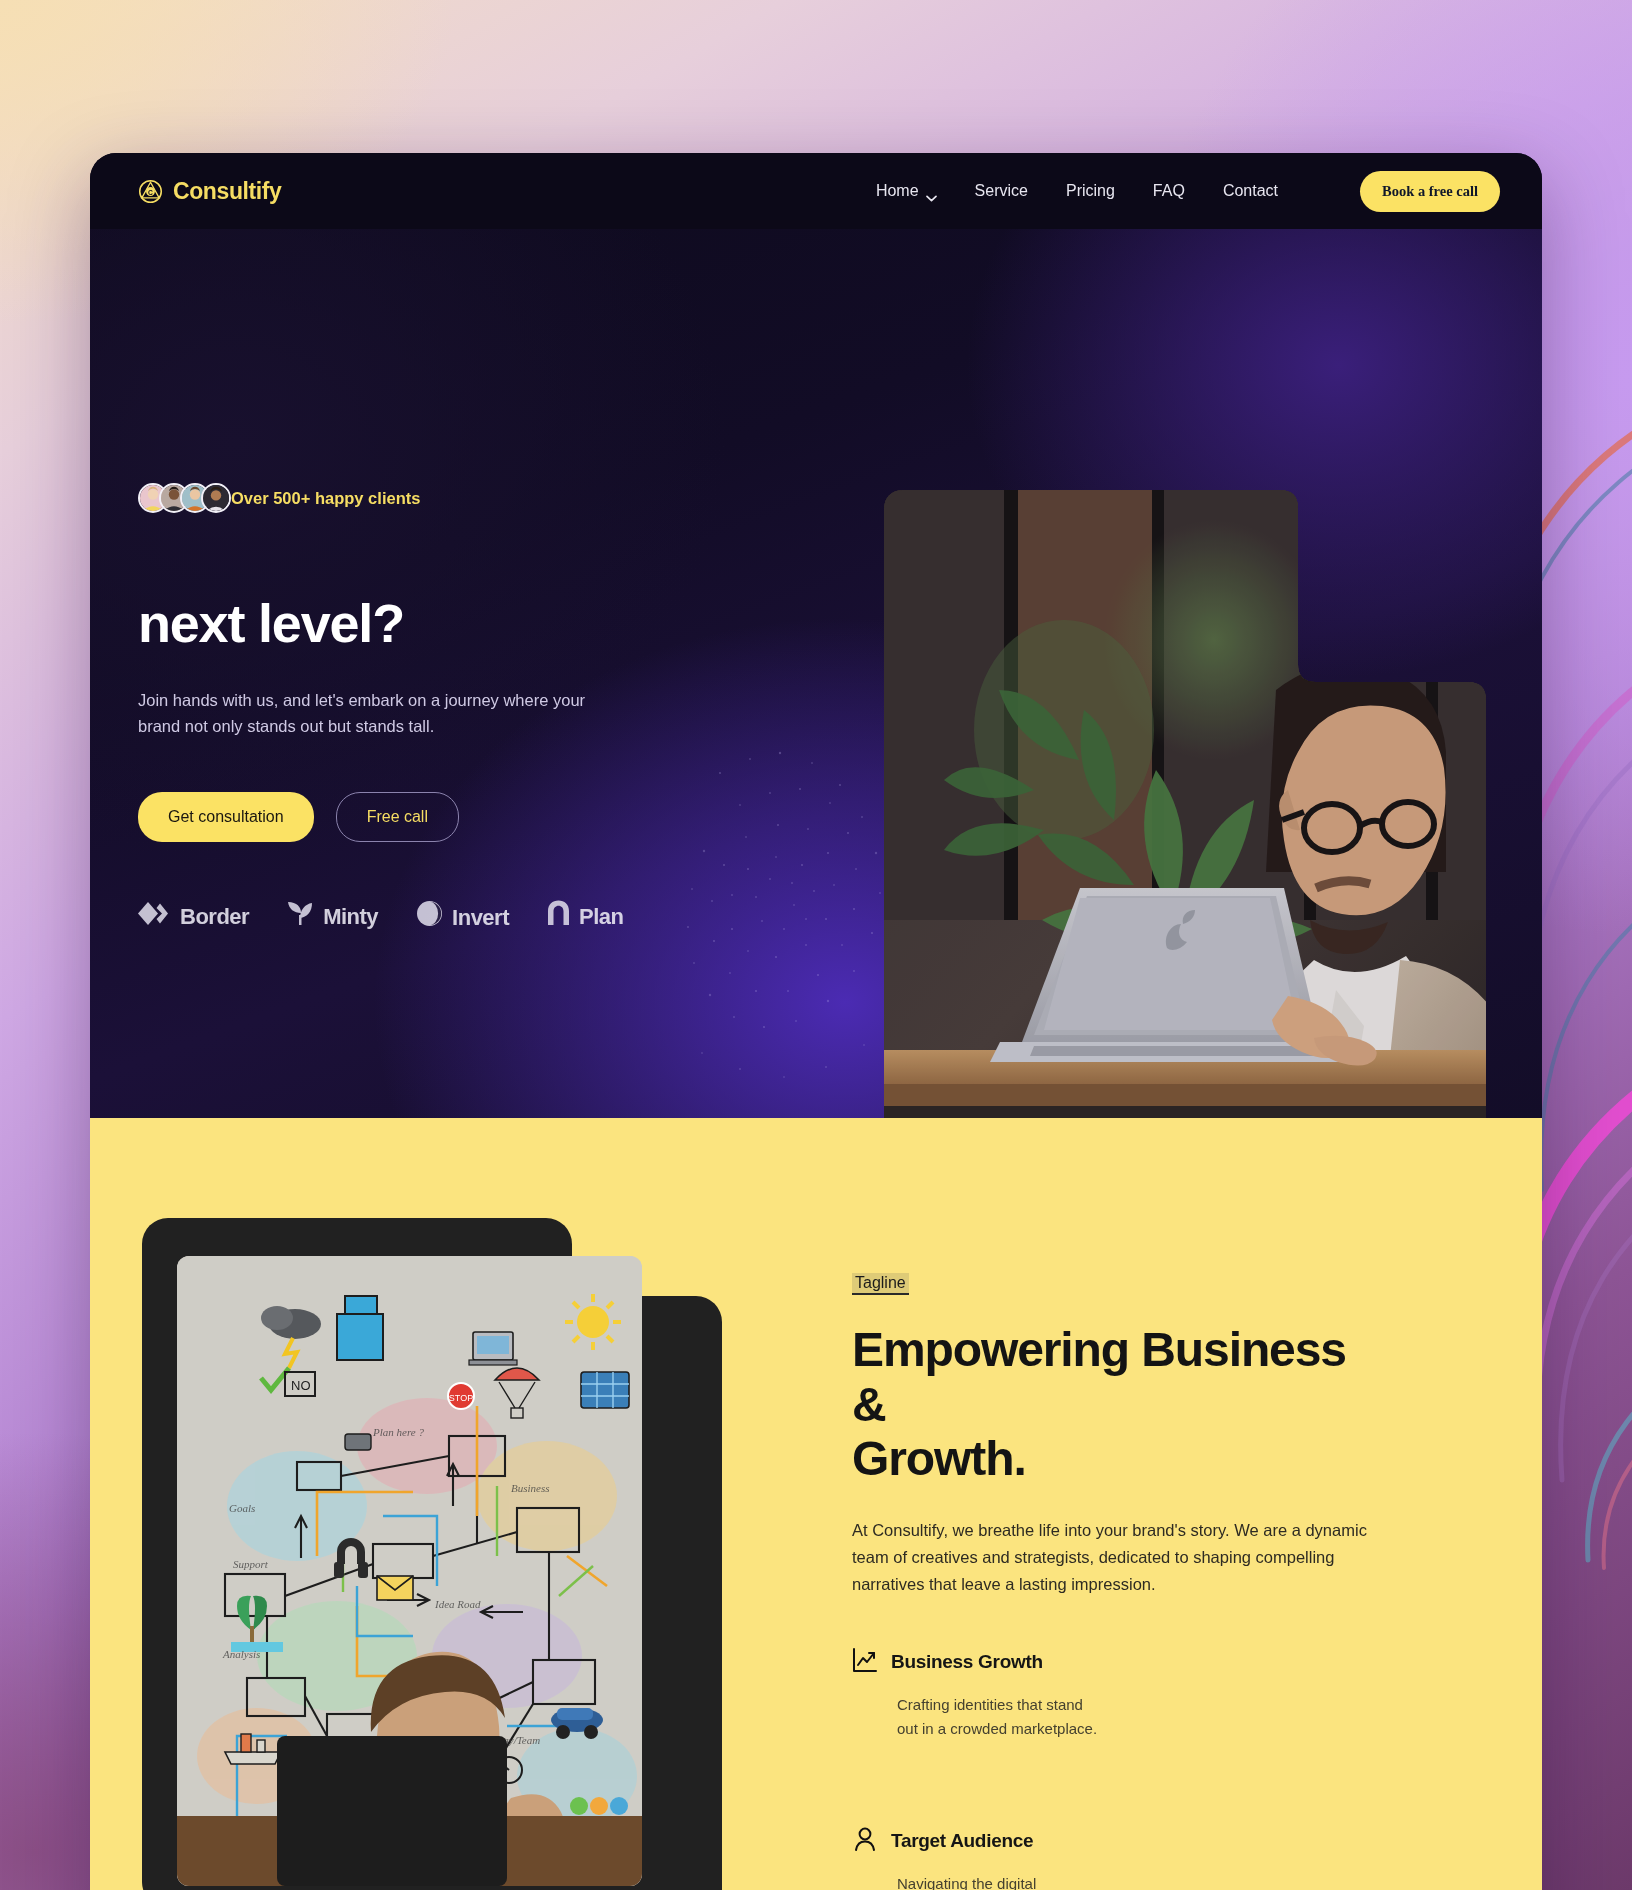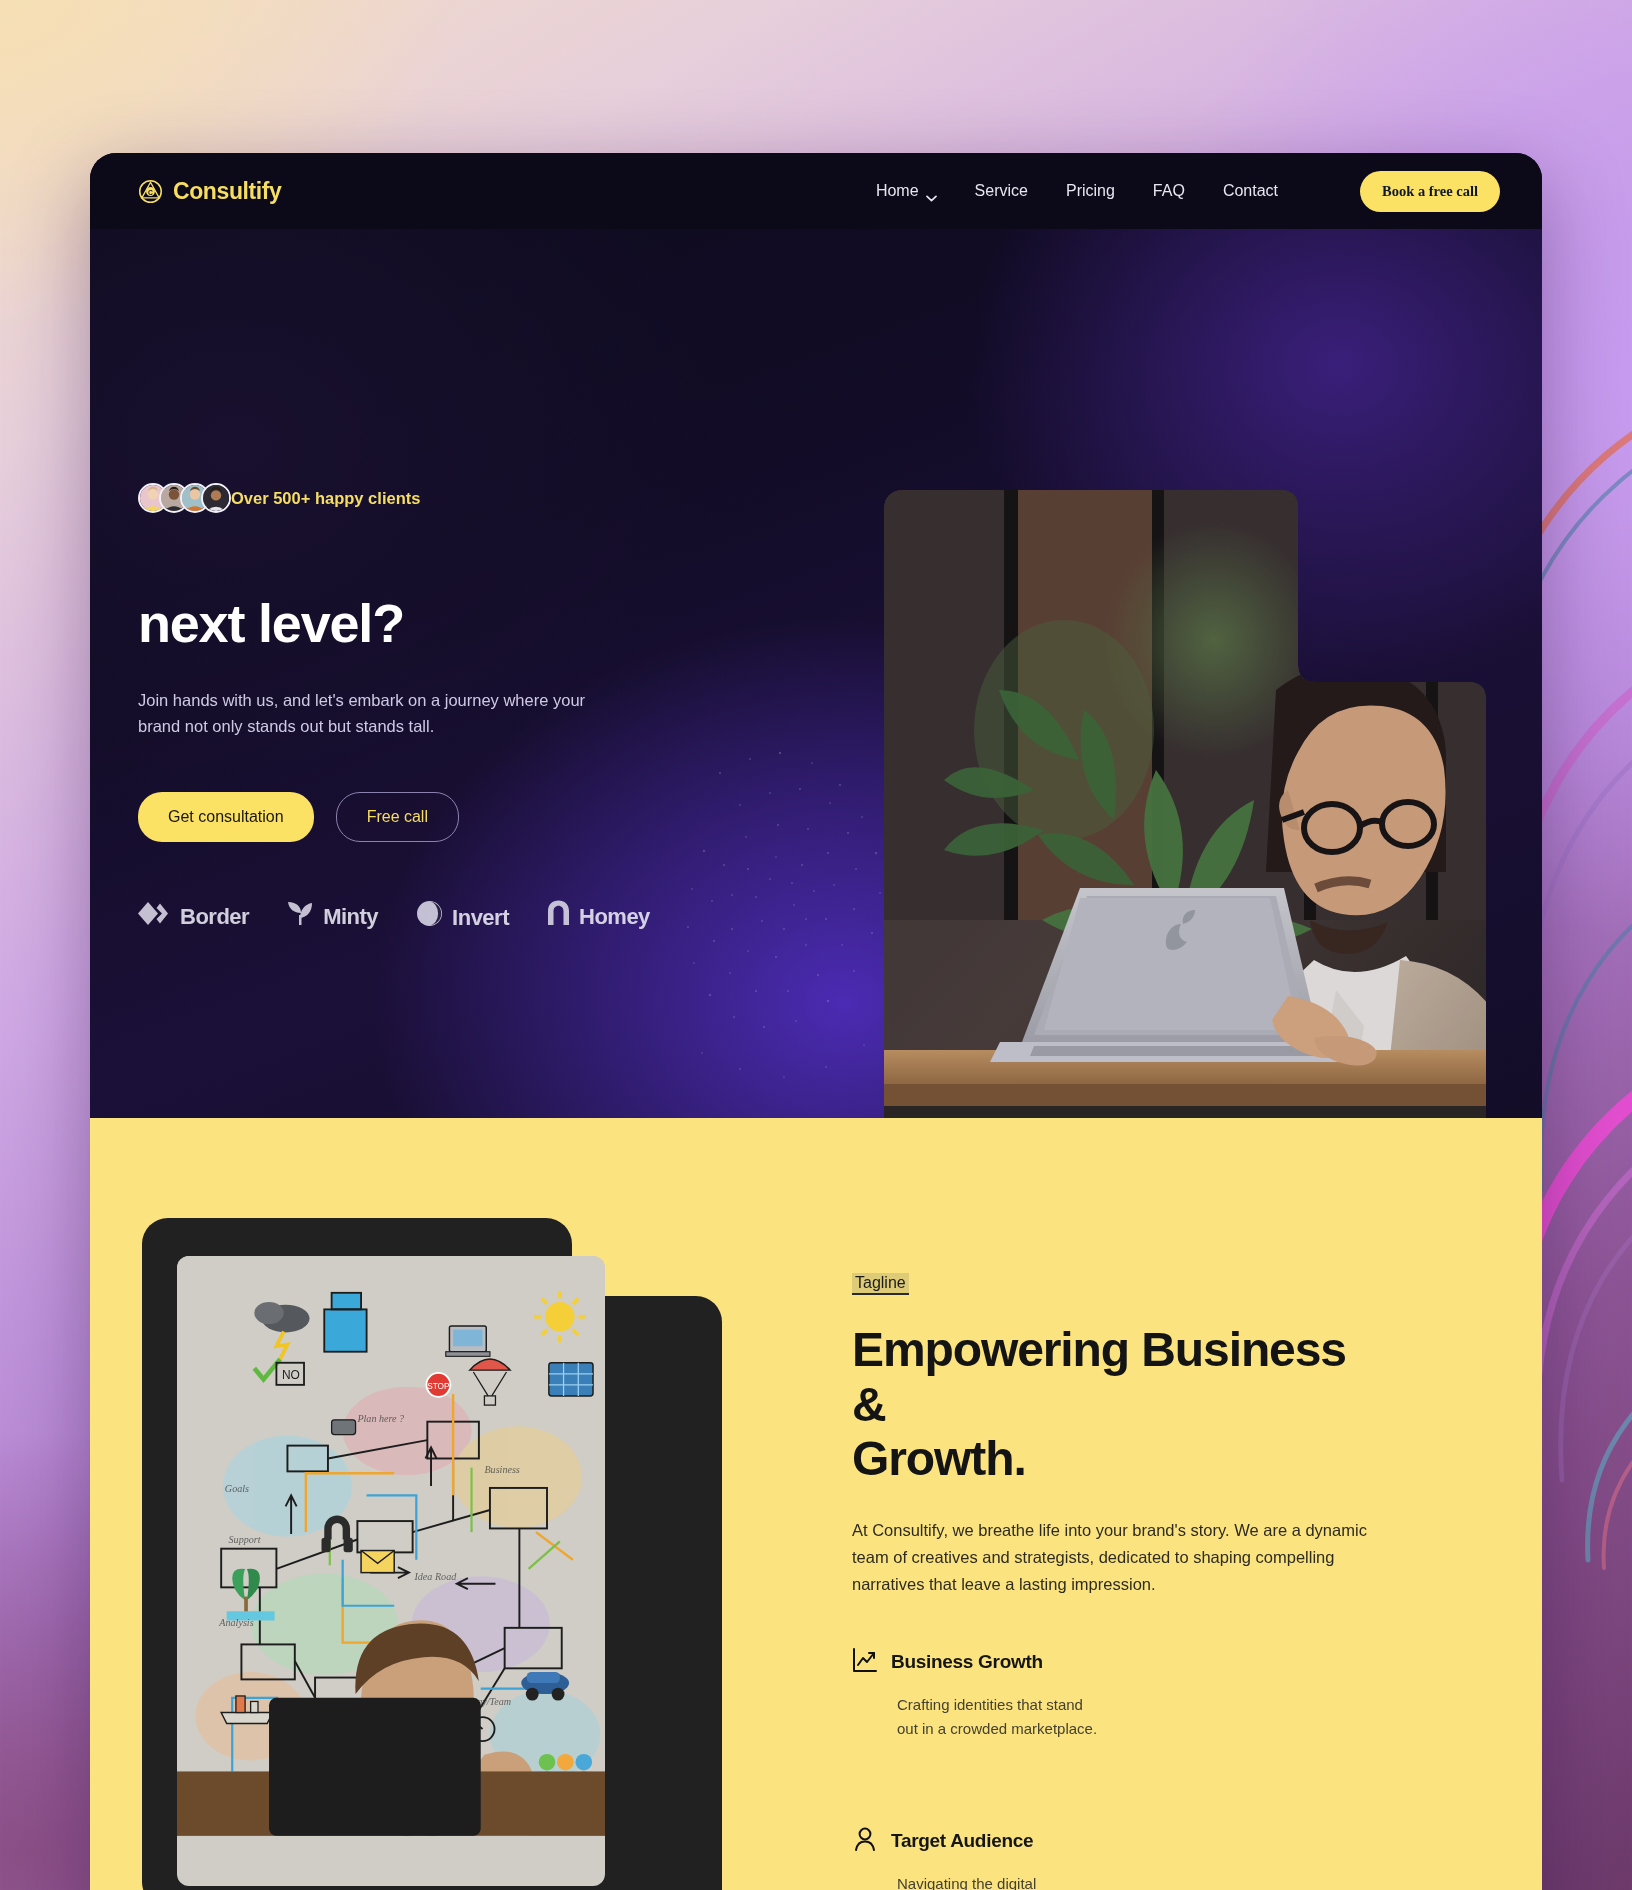--- a/index.html
+++ b/index.html
@@ -105,21 +105,21 @@
   .tablet-wrap { position:absolute; left:52px; top:100px; width:575px; height:760px; }
   .tablet-back {
     position:absolute; left:0; top:0; width:430px; height:690px;
     background:#212121; border-radius:26px;
   }
   .tablet-back2 {
     position:absolute; left:150px; top:78px; width:430px; height:690px;
     background:#212121; border-radius:26px;
   }
   .tablet-screen {
-    position:absolute; left:35px; top:38px; width:428px; height:630px;
+    position:absolute; left:35px; top:38px; width:465px; height:630px;
     border-radius:12px; overflow:hidden; background:#cfcdc6;
   }
   .doodle { position:absolute; inset:0; }
 
   .about-right { position:absolute; left:762px; top:155px; width:600px; }
   .tagline {
     display:inline-block; font-size:16px; color:#1b1b1b;
     background:rgba(120,115,90,.22); padding:1px 3px;
     border-bottom:2px solid #2a2a2a;
   }
@@ -339,21 +339,21 @@
             </svg>
           </span>
           <span class="brand-name">Invert</span>
         </div>
         <div class="brand">
           <span>
             <svg width="23" height="26" viewBox="0 0 23 26" fill="#dcd9e8">
               <path d="M1 25 L1 11 C1 4.5 5.6 0.5 11.5 0.5 C17.4 0.5 22 4.5 22 11 L22 25 L16.5 25 L16.5 11.5 C16.5 8 14.3 5.8 11.5 5.8 C8.7 5.8 6.5 8 6.5 11.5 L6.5 25 Z"></path>
             </svg>
           </span>
-          <span class="brand-name">Homey</span>
+          <span class="brand-name">Plan</span>
         </div>
       </div>
     </div>
 
     <div class="hero-img-wrap">
       <div class="hero-img">
         <svg class="office-scene" viewBox="0 0 602 665" preserveAspectRatio="xMidYMid slice">
           <defs>
             <linearGradient id="bgwall" x1="0" y1="0" x2="1" y2="1">
               <stop offset="0" stop-color="#3a3230"></stop>

